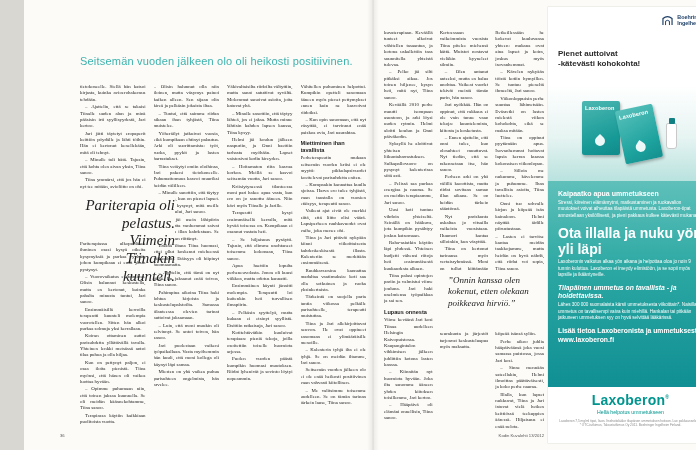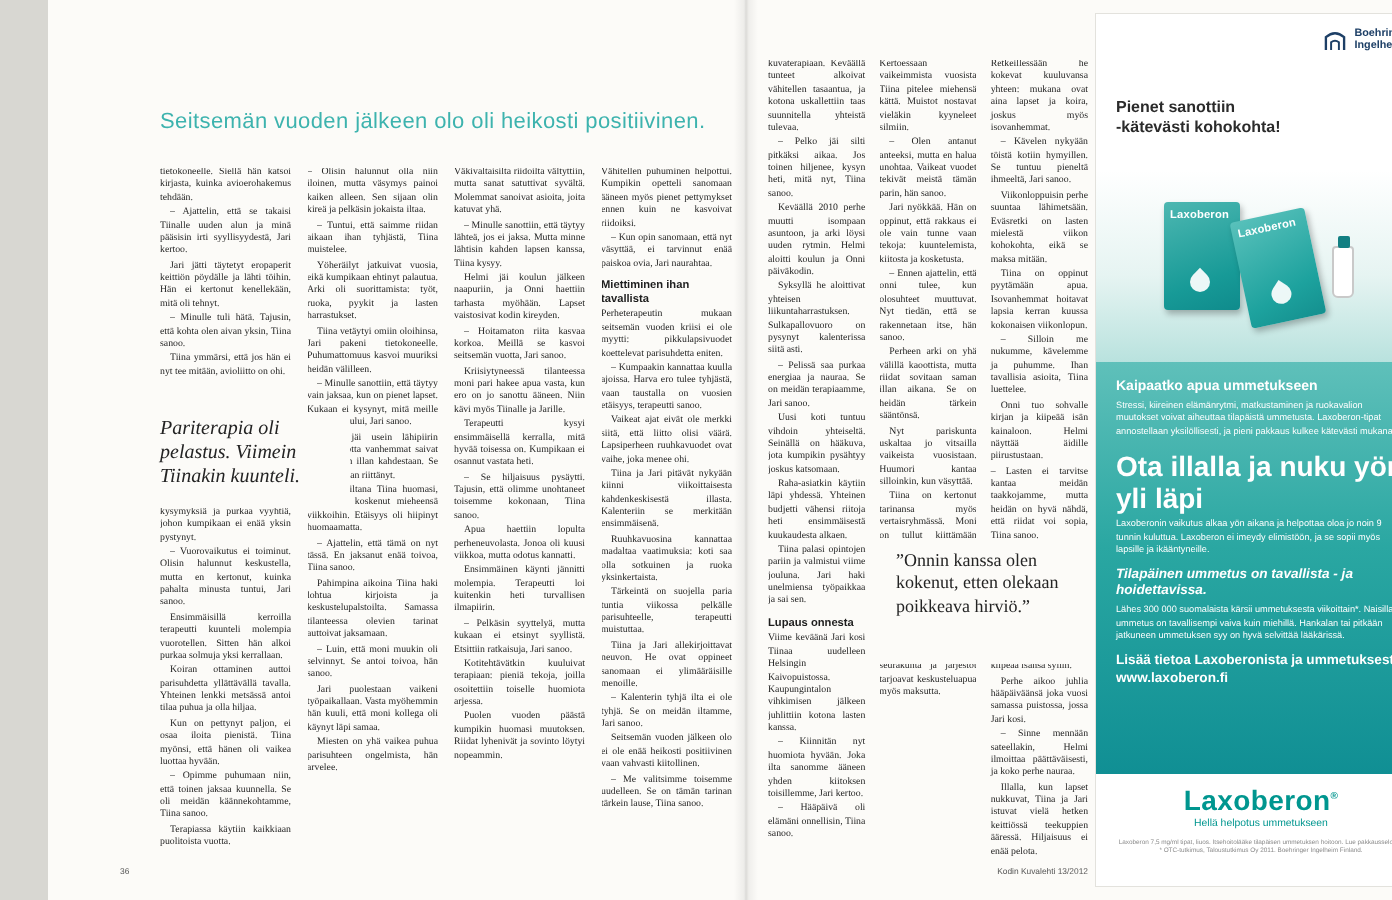--- a/index.html
+++ b/index.html
@@ -34,38 +34,38 @@
     text-align: justify;
   }
   .para { margin: 0 0 1px 0; text-indent: 5px; }
   .plist .para:first-child { text-indent: 0; }
   .subhead-spacer { height: 50px; }
   .mini-head {
     font-family: "Liberation Sans", sans-serif; font-weight: bold;
     font-size: 5.6px; line-height: 1.2; margin: 4px 0 2px 0; text-align: left;
   }
   .subheading {
-    position: absolute; left: 56px; top: 206px; width: 95px; height: 48px;
+    position: absolute; left: 56px; top: 194px; width: 95px; height: 48px;
     background: #fcfbf8; padding-top: 3px;
     font-family: "Liberation Serif", serif; font-style: italic;
-    font-size: 10px; line-height: 1.18; color: #232323;
+    font-size: 15px; line-height: 1.18; color: #232323; text-align: right;
   }
   .folio { position: absolute; font-size: 4.2px; color: #555; }
   .folio-left { left: 36px; top: 433px; }
   .folio-right { left: 428px; top: 433px; width: 92px; text-align: right; }
 
   
   .rp-cols {
     position: absolute; left: 360px; top: 30px; width: 160px; height: 398px;
     display: flex; gap: 7px;
   }
   .pull-quote {
     position: absolute; left: 414px; top: 270px; width: 106px; height: 62px;
     background: #fcfbf8; padding: 5px 0 0 10px;
-    font-family: "Liberation Serif", serif; 
+    font-family: "Liberation Serif", serif; font-style: italic;
     font-size: 9px; line-height: 1.25; color: #232323;
   }
 
   
   .ad {
     position: absolute; left: 524px; top: 7px; width: 165px; height: 436px;
     box-shadow: 0 0 0 0.5px #e3e2dd;
     display: flex; flex-direction: column;
   }
   .ad-top { position: relative; height: 78px; background: #ffffff; }
@@ -268,21 +268,21 @@
         <svg class="brand-mark" viewBox="0 0 20 20" aria-hidden="true">
           <path d="M3 17 V7 Q10 1 17 7 V17" fill="none" stroke="#1d3f66" stroke-width="1.8"></path>
           <path d="M7 17 V11 Q10 8.5 13 11 V17" fill="none" stroke="#1d3f66" stroke-width="1.5"></path>
         </svg>
         <div class="brand-text">
           <span>Boehringer</span>
           <span>Ingelheim</span>
         </div>
       </div>
       <div class="ad-tagline">
-        <div>Pienet sanottiin</div>
+        <div>Pienet auttoivat</div>
         <div>-kätevästi kohokohta!</div>
       </div>
     </div>
 
     <div class="ad-products">
       <div class="pack pack-back">
         <span class="pack-label">Laxoberon</span>
         <span class="drop"></span>
       </div>
       <div class="pack pack-front">

